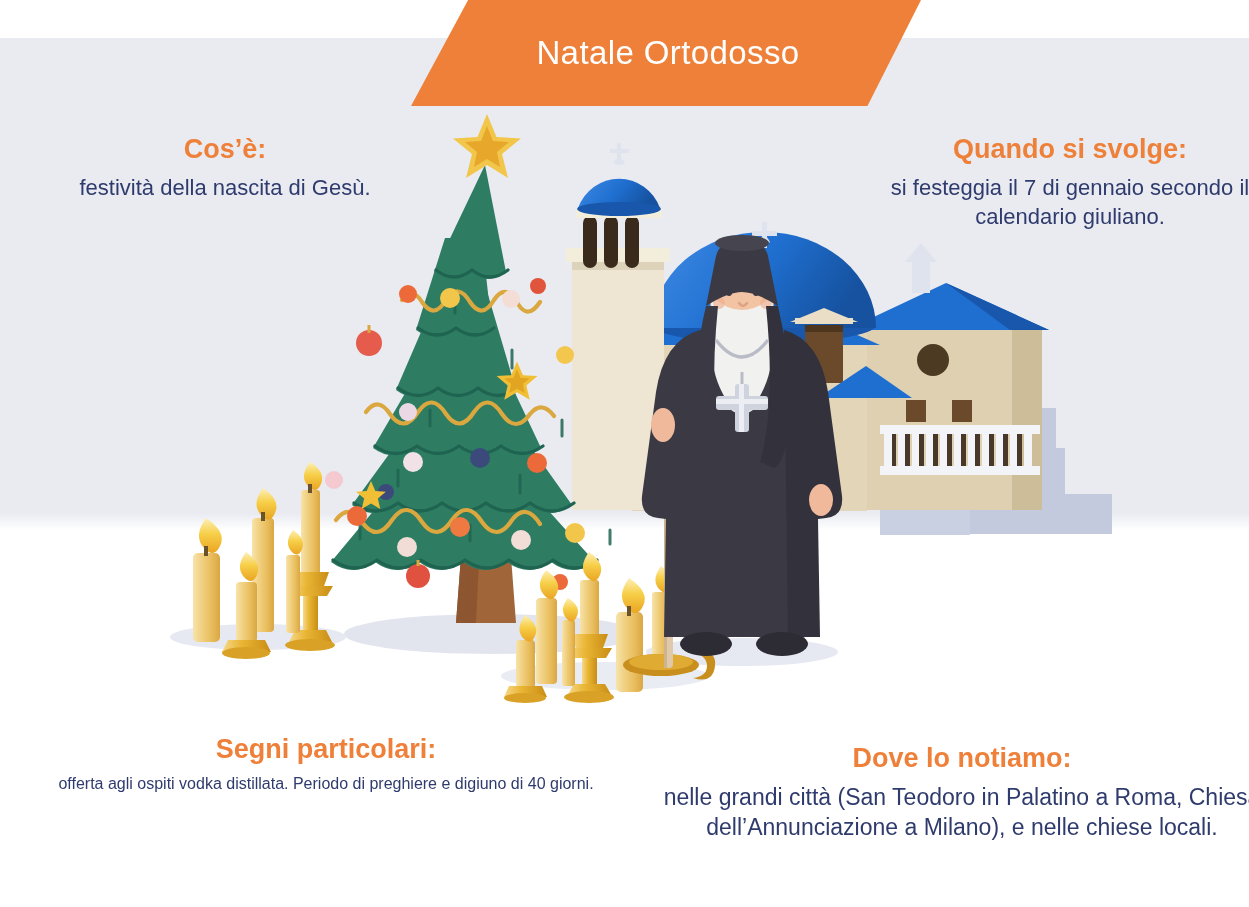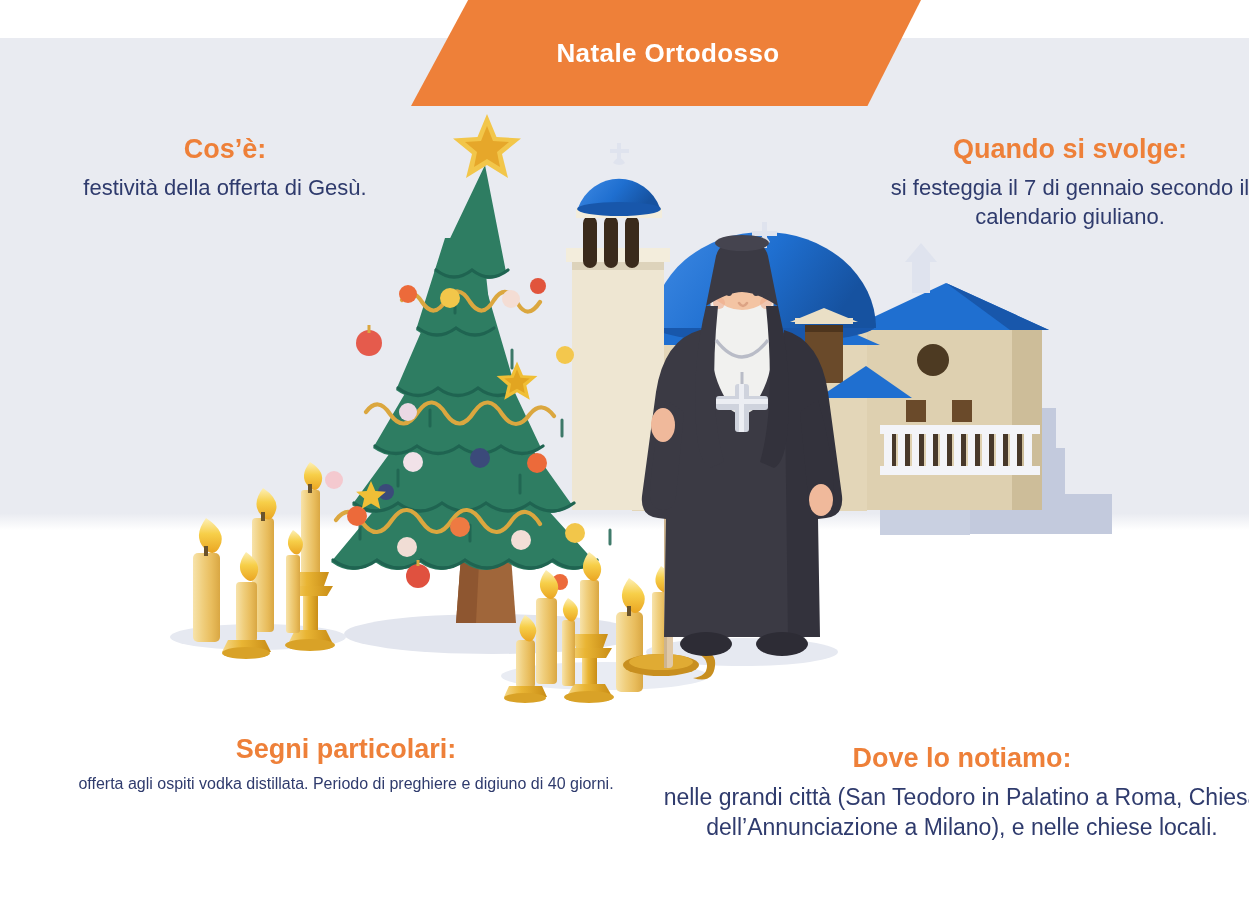--- a/index.html
+++ b/index.html
@@ -24,39 +24,39 @@
   }
 
   
   .banner{
     position:absolute;top:0;left:411px;width:510px;height:106px;
     background:#ee8039;
     clip-path:polygon(11.2% 0%, 100% 0%, 89.5% 100%, 0% 100%);
     display:flex;align-items:center;justify-content:center;
   }
   .banner-text{
-    color:#ffffff;font-size:26px;font-weight:bold;letter-spacing:.4px;
+    color:#ffffff;font-size:33px;font-weight:normal;letter-spacing:.4px;
     transform:translateX(2px);
     white-space:nowrap;
   }
 
   
   .blk{position:absolute;text-align:center;}
   .blk .hd{
     color:#ee8039;font-weight:bold;font-size:27px;line-height:1.25;
     margin:0 0 6px 0;white-space:nowrap;
   }
   .blk .bd{
     color:#2f3b6d;font-size:22px;line-height:1.32;margin:0;font-weight:500;
   }
 
   #blk-cose   {left:25px;  top:133px; width:400px;}
   #blk-quando {left:855px; top:133px; width:430px;}
   #blk-quando .hd{text-align:center;}
-  #blk-segni  {left:36px;  top:733px; width:620px;}
+  #blk-segni  {left:16px;  top:733px; width:620px;}
   #blk-segni .bd{font-size:16px;}
   #blk-dove   {left:662px; top:742px; width:600px;}
   #blk-dove .bd{font-size:23px;}
 
   
   .illo{position:absolute;left:0;top:0;width:1249px;height:907px;pointer-events:none;}
   .illo svg{display:block;}
 </style>
 </head>
 <body>
@@ -429,21 +429,21 @@
       </g>
     </svg>
   </div>
 
   <div class="banner">
     <span class="banner-text">Natale Ortodosso</span>
   </div>
 
   <div class="blk" id="blk-cose">
     <p class="hd">Cos’è:</p>
-    <p class="bd">festività della offerta di Gesù.</p>
+    <p class="bd">festività della nascita di Gesù.</p>
   </div>
 
   <div class="blk" id="blk-quando">
     <p class="hd">Quando si svolge:</p>
     <p class="bd">si festeggia il 7 di gennaio secondo il calendario giuliano.</p>
   </div>
 
   <div class="blk" id="blk-segni">
     <p class="hd">Segni particolari:</p>
     <p class="bd">offerta agli ospiti vodka distillata. Periodo di preghiere e digiuno di 40 giorni.</p>

